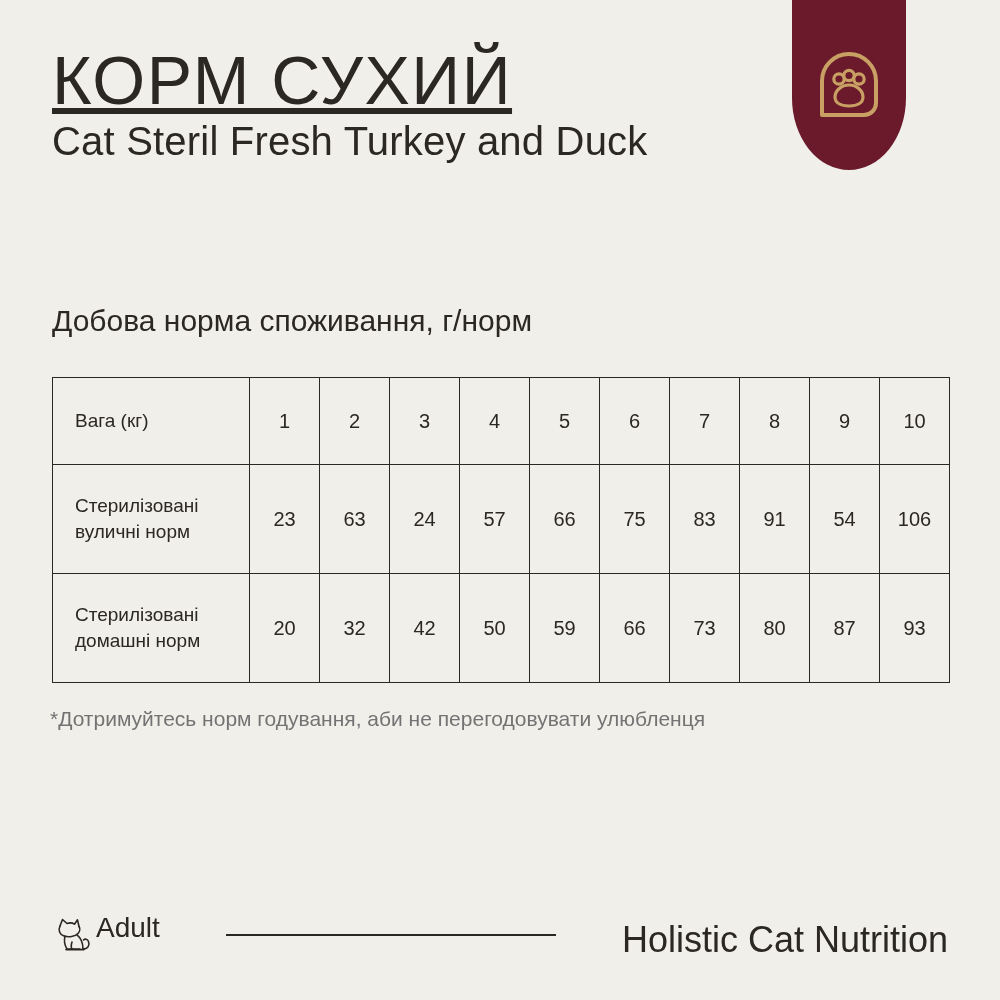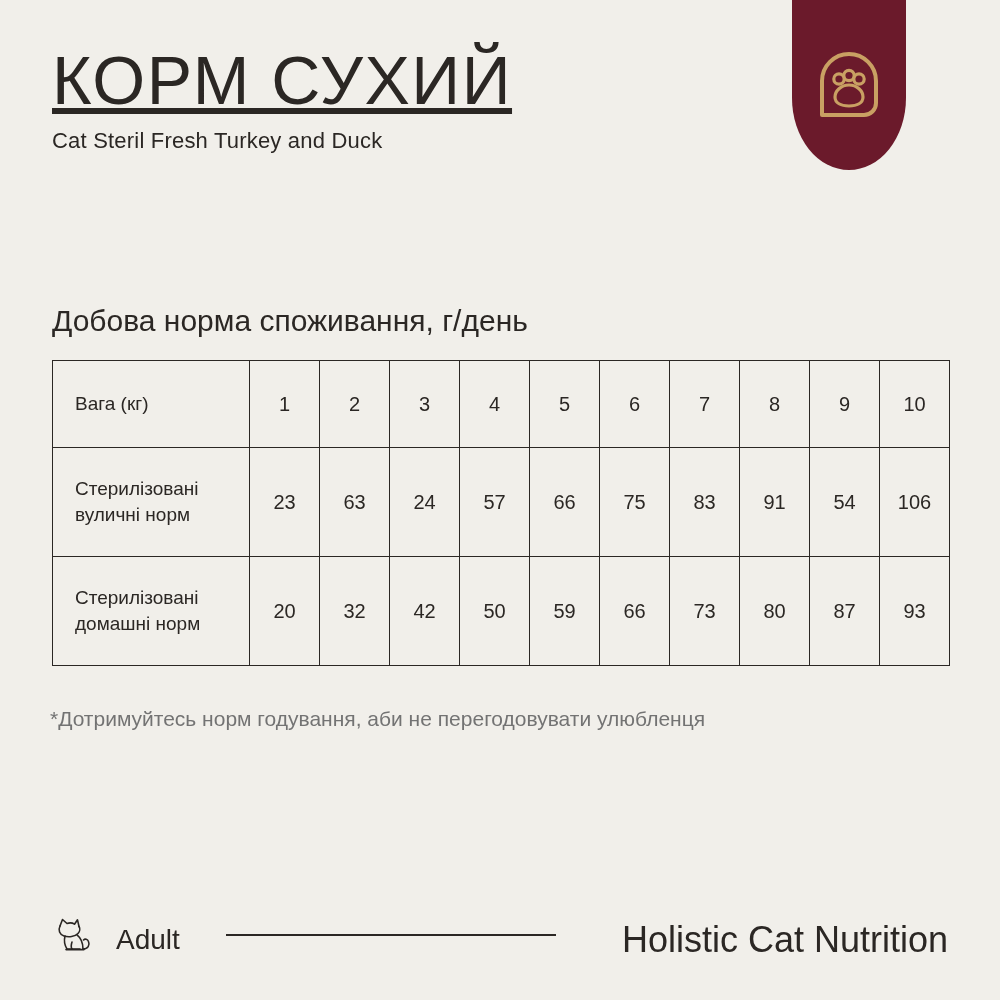--- a/index.html
+++ b/index.html
@@ -34,21 +34,21 @@
     font-size: 68px;
     line-height: 72px;
     font-weight: 400;
     letter-spacing: 1.5px;
     color: #2b2724;
     white-space: nowrap;
     text-decoration: underline;
   }
   .sub-title {
     margin-top: 8px;
-    font-size: 22px;
+    font-size: 40px;
     line-height: 34px;
     font-weight: 400;
     letter-spacing: 0.2px;
     color: #2b2724;
     white-space: nowrap;
   }
 
   
   .badge {
     position: absolute;
@@ -78,21 +78,21 @@
     line-height: 36px;
     font-weight: 400;
     color: #2b2724;
     white-space: nowrap;
   }
 
   
   .table-wrap {
     position: absolute;
     left: 52px;
-    top: 360px;
+    top: 377px;
     width: 897px;
   }
   table.norms {
     border-collapse: collapse;
     width: 897px;
     table-layout: fixed;
   }
   table.norms td {
     border: 1px solid #2b2724;
     text-align: center;
@@ -130,22 +130,22 @@
     left: 0;
     bottom: 44px;
     width: 1000px;
     height: 60px;
   }
   .footer-left {
     position: absolute;
     left: 52px;
     bottom: 0;
     display: flex;
-    align-items: flex-end;
-    gap: 20px;
+    align-items: flex-start;
+    gap: 0;
   }
   .cat-icon {
     width: 44px;
     height: 44px;
     display: block;
   }
   .footer-left .label {
     font-size: 28px;
     line-height: 32px;
     color: #2b2724;
@@ -184,21 +184,21 @@
 
       <circle cx="27" cy="28" r="5.2" fill="none" stroke="#c9a063" stroke-width="3.2"></circle>
       <circle cx="37" cy="24.5" r="5.2" fill="none" stroke="#c9a063" stroke-width="3.2"></circle>
       <circle cx="47" cy="28" r="5.2" fill="none" stroke="#c9a063" stroke-width="3.2"></circle>
 
       <path d="M37 34 C45 34 51 40 51 46 C51 52 45 55 37 55 C29 55 23 52 23 46 C23 40 29 34 37 34 Z" fill="none" stroke="#c9a063" stroke-width="3.2"></path>
     </svg>
   </div>
 </div>
 
-<div class="section-heading">Добова норма споживання, г/день</div>
+<div class="section-heading">Добова норма споживання, г/норм</div>
 
 <div class="table-wrap">
   <table class="norms">
     <colgroup>
       <col class="labelcol">
       <col class="datacol">
         <col class="datacol">
         <col class="datacol">
         <col class="datacol">
         <col class="datacol">

